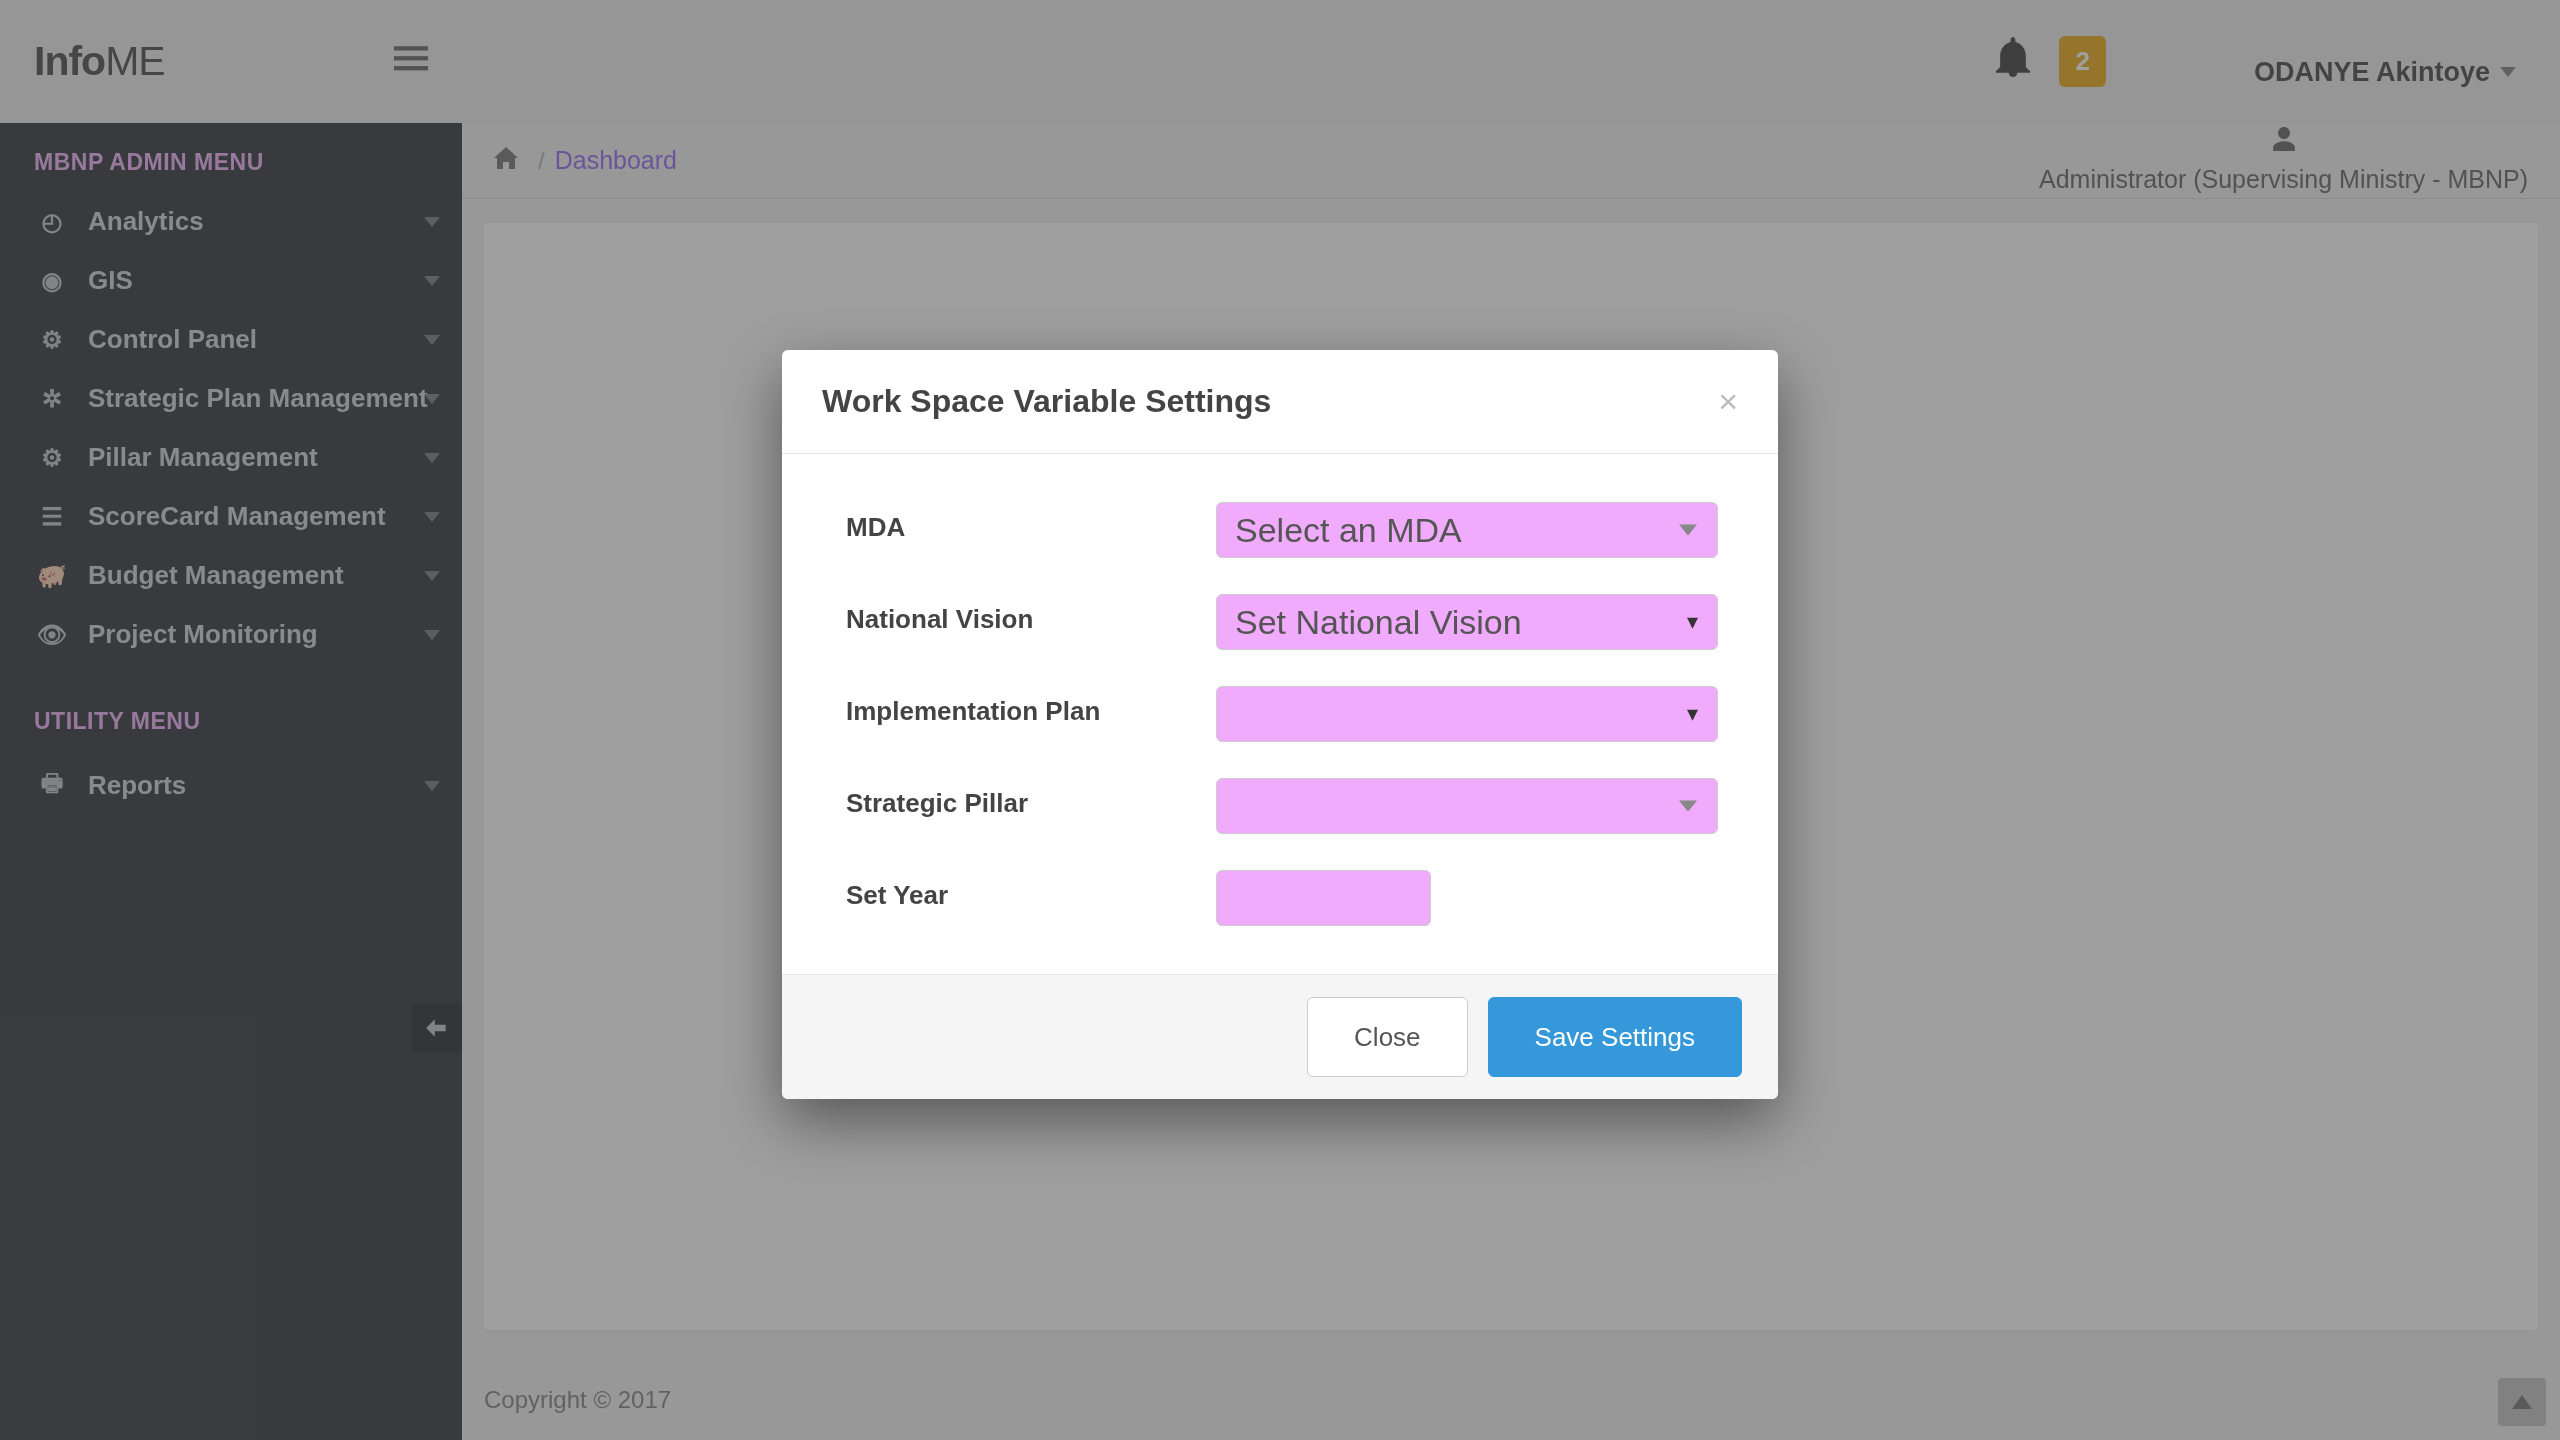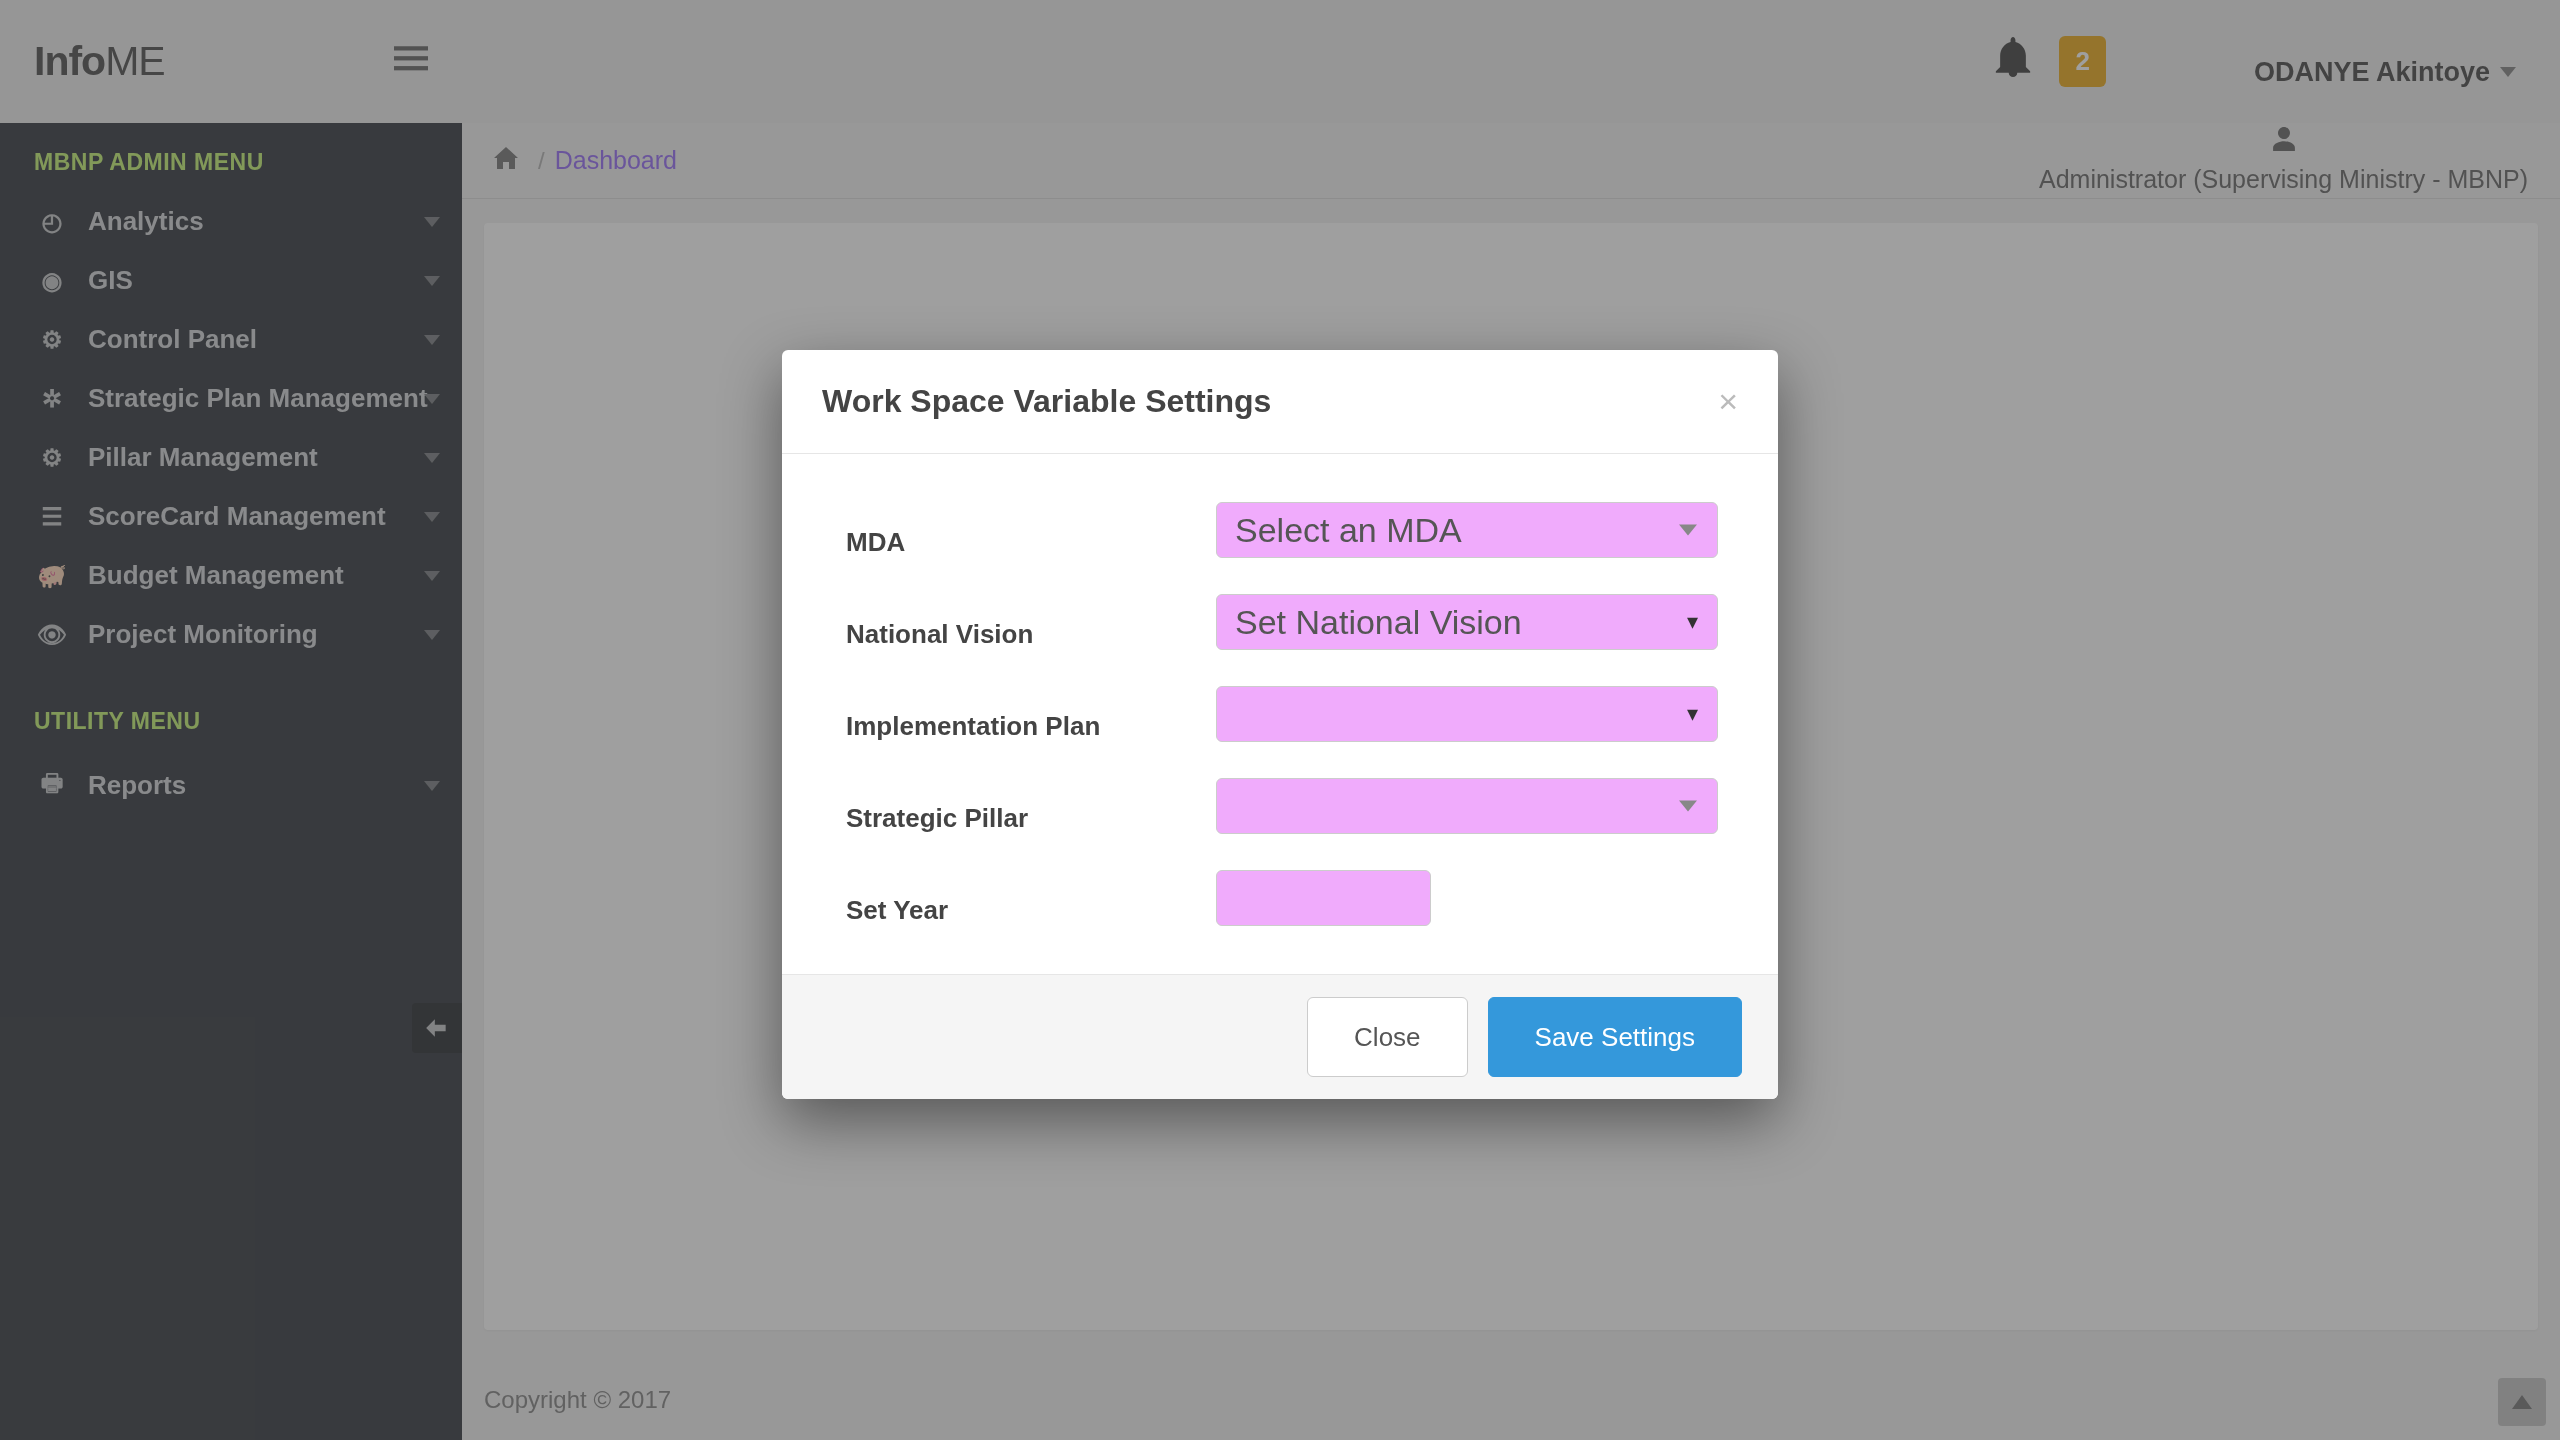--- a/index.html
+++ b/index.html
@@ -13,21 +13,21 @@
   .hamburger { font-size: 34px; color:#555; cursor:pointer; margin-left:-68px; }
   .topbar-spacer { flex:1; }
   .top-icons { display:flex; align-items:center; gap:28px; padding-right: 44px; }
   .bell { font-size:38px; color:#333; position:relative; cursor:pointer;}
   .badge { background:#e8a100; color:#fff; font-weight:700; font-size:26px; border-radius:6px; padding:10px 16px; cursor:pointer;}
   .user-dd { font-size:27px; font-weight:700; color:#333; display:flex; align-items:center; gap:10px; cursor:pointer; margin-left:120px;margin-top:21px;}
   .user-dd .caret { width:0;height:0;border-left:8px solid transparent;border-right:8px solid transparent;border-top:10px solid #777; }
 
   
   .sidebar { position:fixed; left:0; top:var(--header-h); bottom:0; width:var(--sidebar-w); background:var(--sidebar-bg); color:#c7c9cc; z-index:4; }
-  .menu-header { padding:26px 34px 16px; font-size:23px; font-weight:700; color:#bef264; letter-spacing:0.5px;}
+  .menu-header { padding:26px 34px 16px; font-size:23px; font-weight:700; color:#f0abfc; letter-spacing:0.5px;}
   .nav-item { display:flex; align-items:center; padding:14px 26px 14px 34px; font-size:26px; font-weight:700; color:#cfd1d4; cursor:pointer; position:relative;}
   .nav-item .icon { width:36px; margin-right:18px; font-size:24px; text-align:center; color:#bfc1c4;}
   .nav-item .chev { position:absolute; right:22px; width:0;height:0;border-left:8px solid transparent;border-right:8px solid transparent;border-top:10px solid #6d7075;}
   .collapse-btn { position:absolute; right:0; top:880px; background:#11141a; width:50px; height:50px; display:flex; align-items:center; justify-content:center; cursor:pointer; border-top-left-radius:4px; border-bottom-left-radius:4px;}
   .collapse-btn svg { width:26px; height:26px; fill:#bfc1c4; }
 
   
   .main { position:fixed; left:var(--sidebar-w); top:var(--header-h); right:0; bottom:0; background:#efefef; z-index:3;}
   .crumbbar { height:76px; display:flex; align-items:center; padding:0 32px; border-bottom:1px solid #d8d8d8; }
   .crumbbar .home { font-size:26px; color:#666; margin-right:10px;}
@@ -41,21 +41,21 @@
   .scrolltop { position:absolute; right:14px; bottom:14px; width:48px; height:48px; background:#bdbdbd; border-radius:4px; display:flex; align-items:center; justify-content:center; cursor:pointer;}
   .scrolltop::before{content:"";width:0;height:0;border-left:10px solid transparent;border-right:10px solid transparent;border-bottom:14px solid #666;}
 
   
   .overlay { position:fixed; inset:0; background:rgba(80,80,80,0.55); z-index:50; }
   .modal { position:fixed; left:50%; transform:translateX(-50%); top:350px; width:996px; background:#fff; border-radius:6px; z-index:60; box-shadow:0 22px 60px rgba(0,0,0,0.45);}
   .modal-head { padding:32px 40px; border-bottom:1px solid #e6e6e6; display:flex; align-items:center;}
   .modal-head h3 { font-size:32px; font-weight:700; color:#444;}
   .modal-head .close { margin-left:auto; font-size:34px; color:#bbb; cursor:pointer; font-weight:400;}
   .modal-body { padding:30px 60px 30px 64px; }
-  .form-row { display:flex; align-items:flex-end; padding:18px 0; }
+  .form-row { display:flex; align-items:flex-start; padding:18px 0; }
   .form-row label { width:370px; font-size:26px; font-weight:700; color:#444; padding-top:10px;}
   .form-row .field { flex:1; }
   .select, .select-native, .textbox {
     width:100%; height:56px; border:1px solid #ccc; border-radius:6px; background:#f0abfc; font-size:34px; color:#555; padding:0 18px; display:flex; align-items:center; position:relative;
   }
   .select.wide-caret::after { content:""; position:absolute; right:20px; top:50%; transform:translateY(-50%); width:0;height:0;border-left:9px solid transparent;border-right:9px solid transparent;border-top:11px solid #888;}
   select.select-native { appearance:none; -webkit-appearance:none; background-image:none; cursor:pointer; }
   .select-wrap { position:relative; }
   .select-wrap::after { content:"▾"; position:absolute; right:20px; top:50%; transform:translateY(-50%); font-size:22px; color:#333; pointer-events:none;}
   .textbox { width:215px; }

